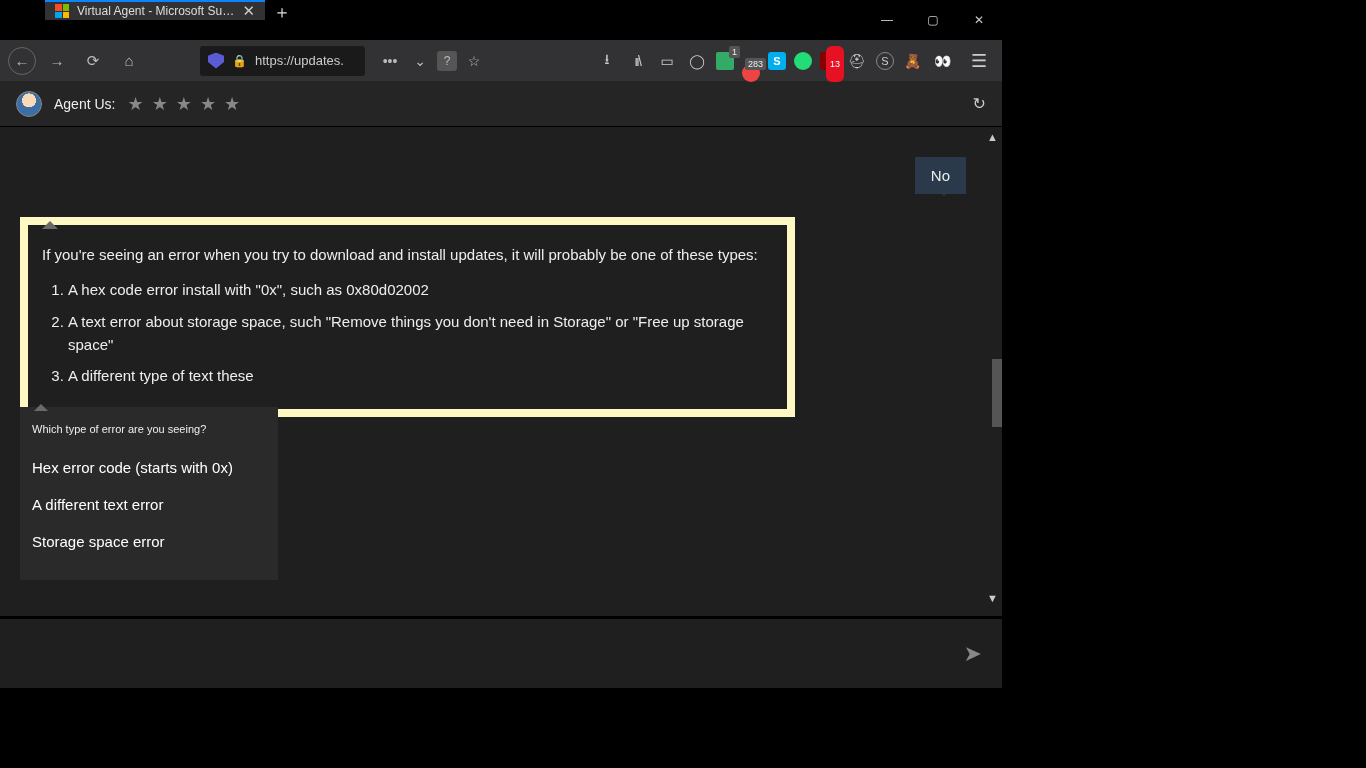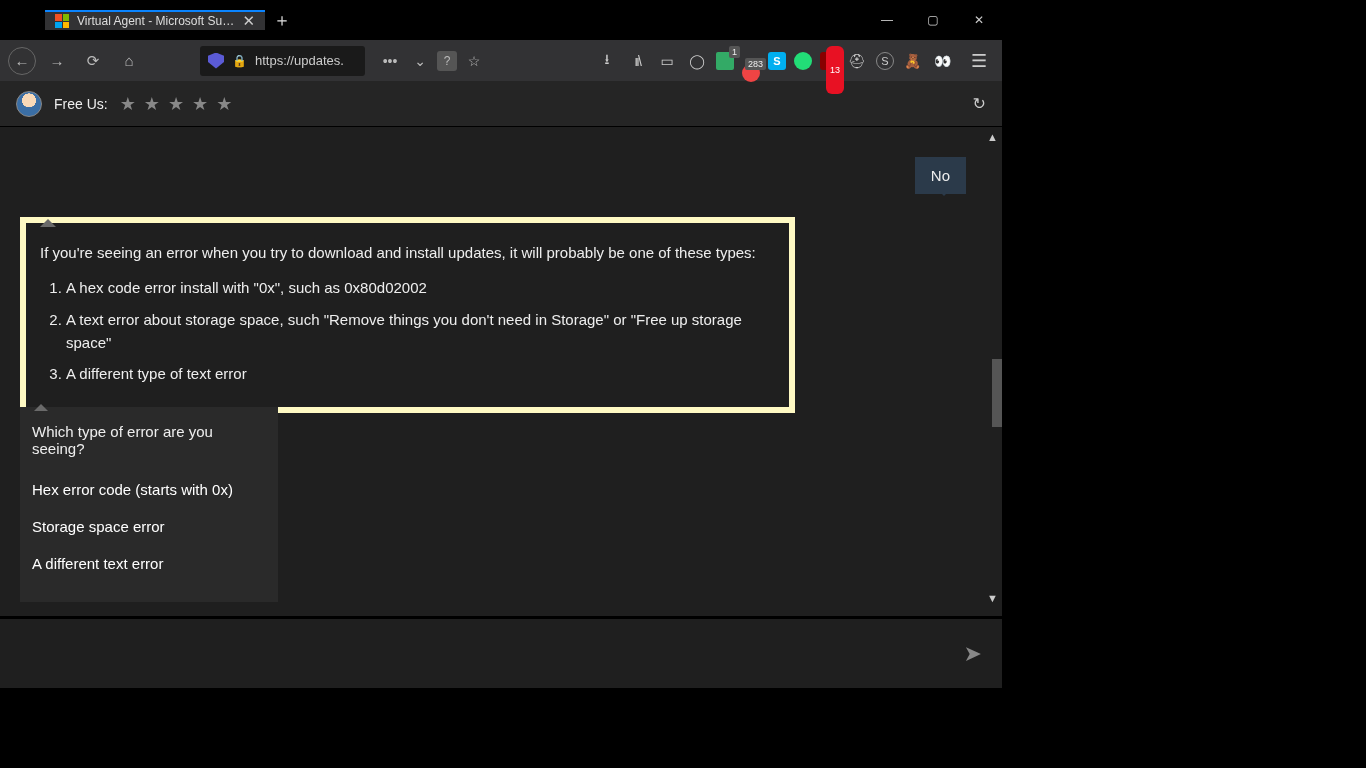--- a/index.html
+++ b/index.html
@@ -1,21 +1,21 @@
 <!DOCTYPE html>
 <html><head>
 <meta charset="utf-8">
 <style>
 * { margin:0; padding:0; box-sizing:border-box; font-family:"Segoe UI",Arial,sans-serif; }
 body { background:#000; width:1366px; height:768px; overflow:hidden; position:relative; }
 .browser { position:absolute; left:0; top:0; width:1002px; height:688px; background:#1a1a1a; display:flex; flex-direction:column; }
 
 
 .titlebar { height:40px; background:#000; display:flex; align-items:stretch; }
-.tabstrip { display:flex; align-items:center; padding-left:45px; }
+.tabstrip { display:flex; align-items:flex-start; padding-left:45px; }
 .tab { width:220px; background:#323234; border-top:2px solid #0a84ff; display:flex; align-items:center; padding:0 10px; color:#ddd; font-size:12px; gap:8px; }
 .tab .ms-logo { width:14px; height:14px; display:grid; grid-template:repeat(2,1fr)/repeat(2,1fr); gap:1px; }
 .tab .ms-logo span:nth-child(1){background:#f25022;} .tab .ms-logo span:nth-child(2){background:#7fba00;}
 .tab .ms-logo span:nth-child(3){background:#00a4ef;} .tab .ms-logo span:nth-child(4){background:#ffb900;}
 .tab-title { flex:1; white-space:nowrap; overflow:hidden; text-overflow:ellipsis; }
 .tab-close { color:#ccc; font-size:15px; cursor:pointer; }
 .newtab { width:34px; display:flex; align-items:center; justify-content:center; color:#ddd; font-size:18px; cursor:pointer; }
 .win-controls { margin-left:auto; display:flex; }
 .win-controls div { width:46px; display:flex; align-items:center; justify-content:center; color:#ccc; font-size:12px; cursor:pointer; }
 
@@ -26,48 +26,48 @@
 .urlbox { margin-left:50px; width:165px; height:30px; background:#1a1a1a; border-radius:3px; display:flex; align-items:center; padding:0 8px; gap:8px; color:#aaa; font-size:13px; }
 .urlbox .shield { width:16px; height:16px; background:#5b5bd6; clip-path:polygon(50% 0,100% 20%,100% 60%,50% 100%,0 60%,0 20%); }
 .urlbox .lock { font-size:12px; color:#bbb; }
 .urlbox .url { color:#ccc; white-space:nowrap; overflow:hidden; }
 .right-icons { margin-left:6px; display:flex; align-items:center; gap:4px; }
 .r-icon { width:26px; height:26px; display:flex; align-items:center; justify-content:center; color:#bbb; font-size:14px; cursor:pointer; border-radius:3px; }
 .spacer { flex:1; }
 .ext-icons { display:flex; align-items:center; gap:8px; padding-right:4px; }
 .ext { width:22px; height:22px; display:flex; align-items:center; justify-content:center; color:#ccc; font-size:14px; cursor:pointer; position:relative; }
 .ext .badge { position:absolute; top:-6px; right:-6px; background:#555; color:#eee; font-size:9px; padding:0 3px; border-radius:2px; line-height:12px; }
-.ext .badge.red { background:#e81123; color:#fff; border-radius:6px; padding:18px 4px; }
+.ext .badge.red { background:#e81123; color:#fff; border-radius:6px; padding:12px 4px; }
 .ext.green{ width:18px;height:18px;background:#3a6; border-radius:2px;}
 .ext.red  { width:18px;height:18px;background:#ef4444; border-radius:50%;margin-top:24px;}
 .ext.skype{ width:18px;height:18px;background:#00aff0; border-radius:3px; color:#fff; font-size:11px; font-weight:bold;}
 .ext.grn2 { width:18px;height:18px;background:#2d7; border-radius:50%;}
 .ext.ublk { width:18px;height:18px;background:#800;border-radius:3px; font-size:10px;color:#fff;}
 .hamburger { width:30px; display:flex; align-items:center; justify-content:center; color:#ccc; font-size:18px; cursor:pointer; }
 
 
 .page { flex:1; background:#1f1f1f; display:flex; flex-direction:column; }
 .rate-row { height:46px; display:flex; align-items:center; padding:0 16px; gap:12px; color:#eee; font-size:14px; border-bottom:1px solid #000; background:#252525; }
 .avatar { width:26px; height:26px; border-radius:50%; background:radial-gradient(circle at 50% 35%,#f8d9b8 35%,#3a6ea5 36%); border:1px solid #888;}
 .stars { display:flex; gap:8px;}
 .star { color:#888; font-size:18px; cursor:pointer; }
 .restart { margin-left:auto; color:#ccc; font-size:16px; cursor:pointer; }
 .chat { flex:1; position:relative; background:#1f1f1f; overflow:hidden; }
 
 .user-bubble { position:absolute; top:30px; right:36px; background:#2b3a4a; color:#eee; padding:10px 16px; font-size:15px; }
 .user-bubble:after { content:""; position:absolute; bottom:-10px; right:14px; border:8px solid transparent; border-top-color:#2b3a4a; }
 
-.agent-box { position:absolute; top:90px; left:20px; width:775px; border:6px solid #fef9c3; padding:18px 14px 14px 14px; color:#eee; font-size:15px; line-height:1.55; background:#1f1f1f; }
+.agent-box { position:absolute; top:90px; left:20px; width:775px; border:8px solid #fef9c3; padding:18px 14px 14px 14px; color:#eee; font-size:15px; line-height:1.55; background:#1f1f1f; }
 .agent-box:before { content:""; position:absolute; top:-12px; left:14px; border:8px solid transparent; border-bottom-color:#6a6a6a; }
 .agent-box ol { margin:12px 0 0 26px; }
 .agent-box li { margin:8px 0; }
 
 .choice-box { position:absolute; top:280px; left:20px; background:#2a2a2a; width:258px; padding:16px 12px 20px 12px; }
 .choice-box:before { content:""; position:absolute; top:-10px; left:14px; border:7px solid transparent; border-bottom-color:#6a6a6a; }
-.choice-q { color:#eee; font-size:15px; margin-bottom:14px; }
+.choice-q { color:#eee; font-size:11px; margin-bottom:14px; }
 .choice { color:#ffffff; font-size:15px; padding:10px 0; cursor:pointer; }
 
 .chev { position:absolute; right:4px; color:#ccc; font-size:11px; }
 .chev.up { top:4px; } .chev.down { bottom:12px; }
 .scroll-thumb { position:absolute; right:0; top:232px; width:10px; height:68px; background:#555; }
 
 .composer { height:72px; border-top:3px solid #000; display:flex; align-items:center; padding:0 20px; }
 .composer .send { margin-left:auto; color:#888; font-size:22px; cursor:pointer; }
 </style>
 </head>
@@ -133,21 +133,21 @@
       <div class="ext" style="border:1px solid #888;border-radius:50%;width:18px;height:18px;font-size:11px;">S</div>
       <div class="ext">🧸</div>
       <div class="ext">👀</div>
     </div>
     <div class="hamburger">☰</div>
   </div>
 
   <div class="page">
     <div class="rate-row">
       <div class="avatar"></div>
-      <span>Free Us:</span>
+      <span>Agent Us:</span>
       <div class="stars">
         <span class="star">★</span>
         <span class="star">★</span>
         <span class="star">★</span>
         <span class="star">★</span>
         <span class="star">★</span>
       </div>
       <span class="restart">↻</span>
     </div>
 
@@ -156,29 +156,29 @@
 
       <div class="user-bubble">
         <span>No</span>
       </div>
 
       <div class="agent-box">
         <div>If you're seeing an error when you try to download and install updates, it will probably be one of these types:</div>
         <ol>
           <li>A hex code error install with "0x", such as 0x80d02002</li>
           <li>A text error about storage space, such "Remove things you don't need in Storage" or "Free up storage space"</li>
-          <li>A different type of text error</li>
+          <li>A different type of text these</li>
         </ol>
       </div>
 
       <div class="choice-box">
         <div class="choice-q">Which type of error are you seeing?</div>
         <div class="choice">Hex error code (starts with 0x)</div>
+        <div class="choice">A different text error</div>
         <div class="choice">Storage space error</div>
-        <div class="choice">A different text error</div>
       </div>
 
       <div class="scroll-thumb"></div>
       <span class="chev down">▼</span>
     </div>
 
     <div class="composer">
       <span class="send">➤</span>
     </div>
   </div>

